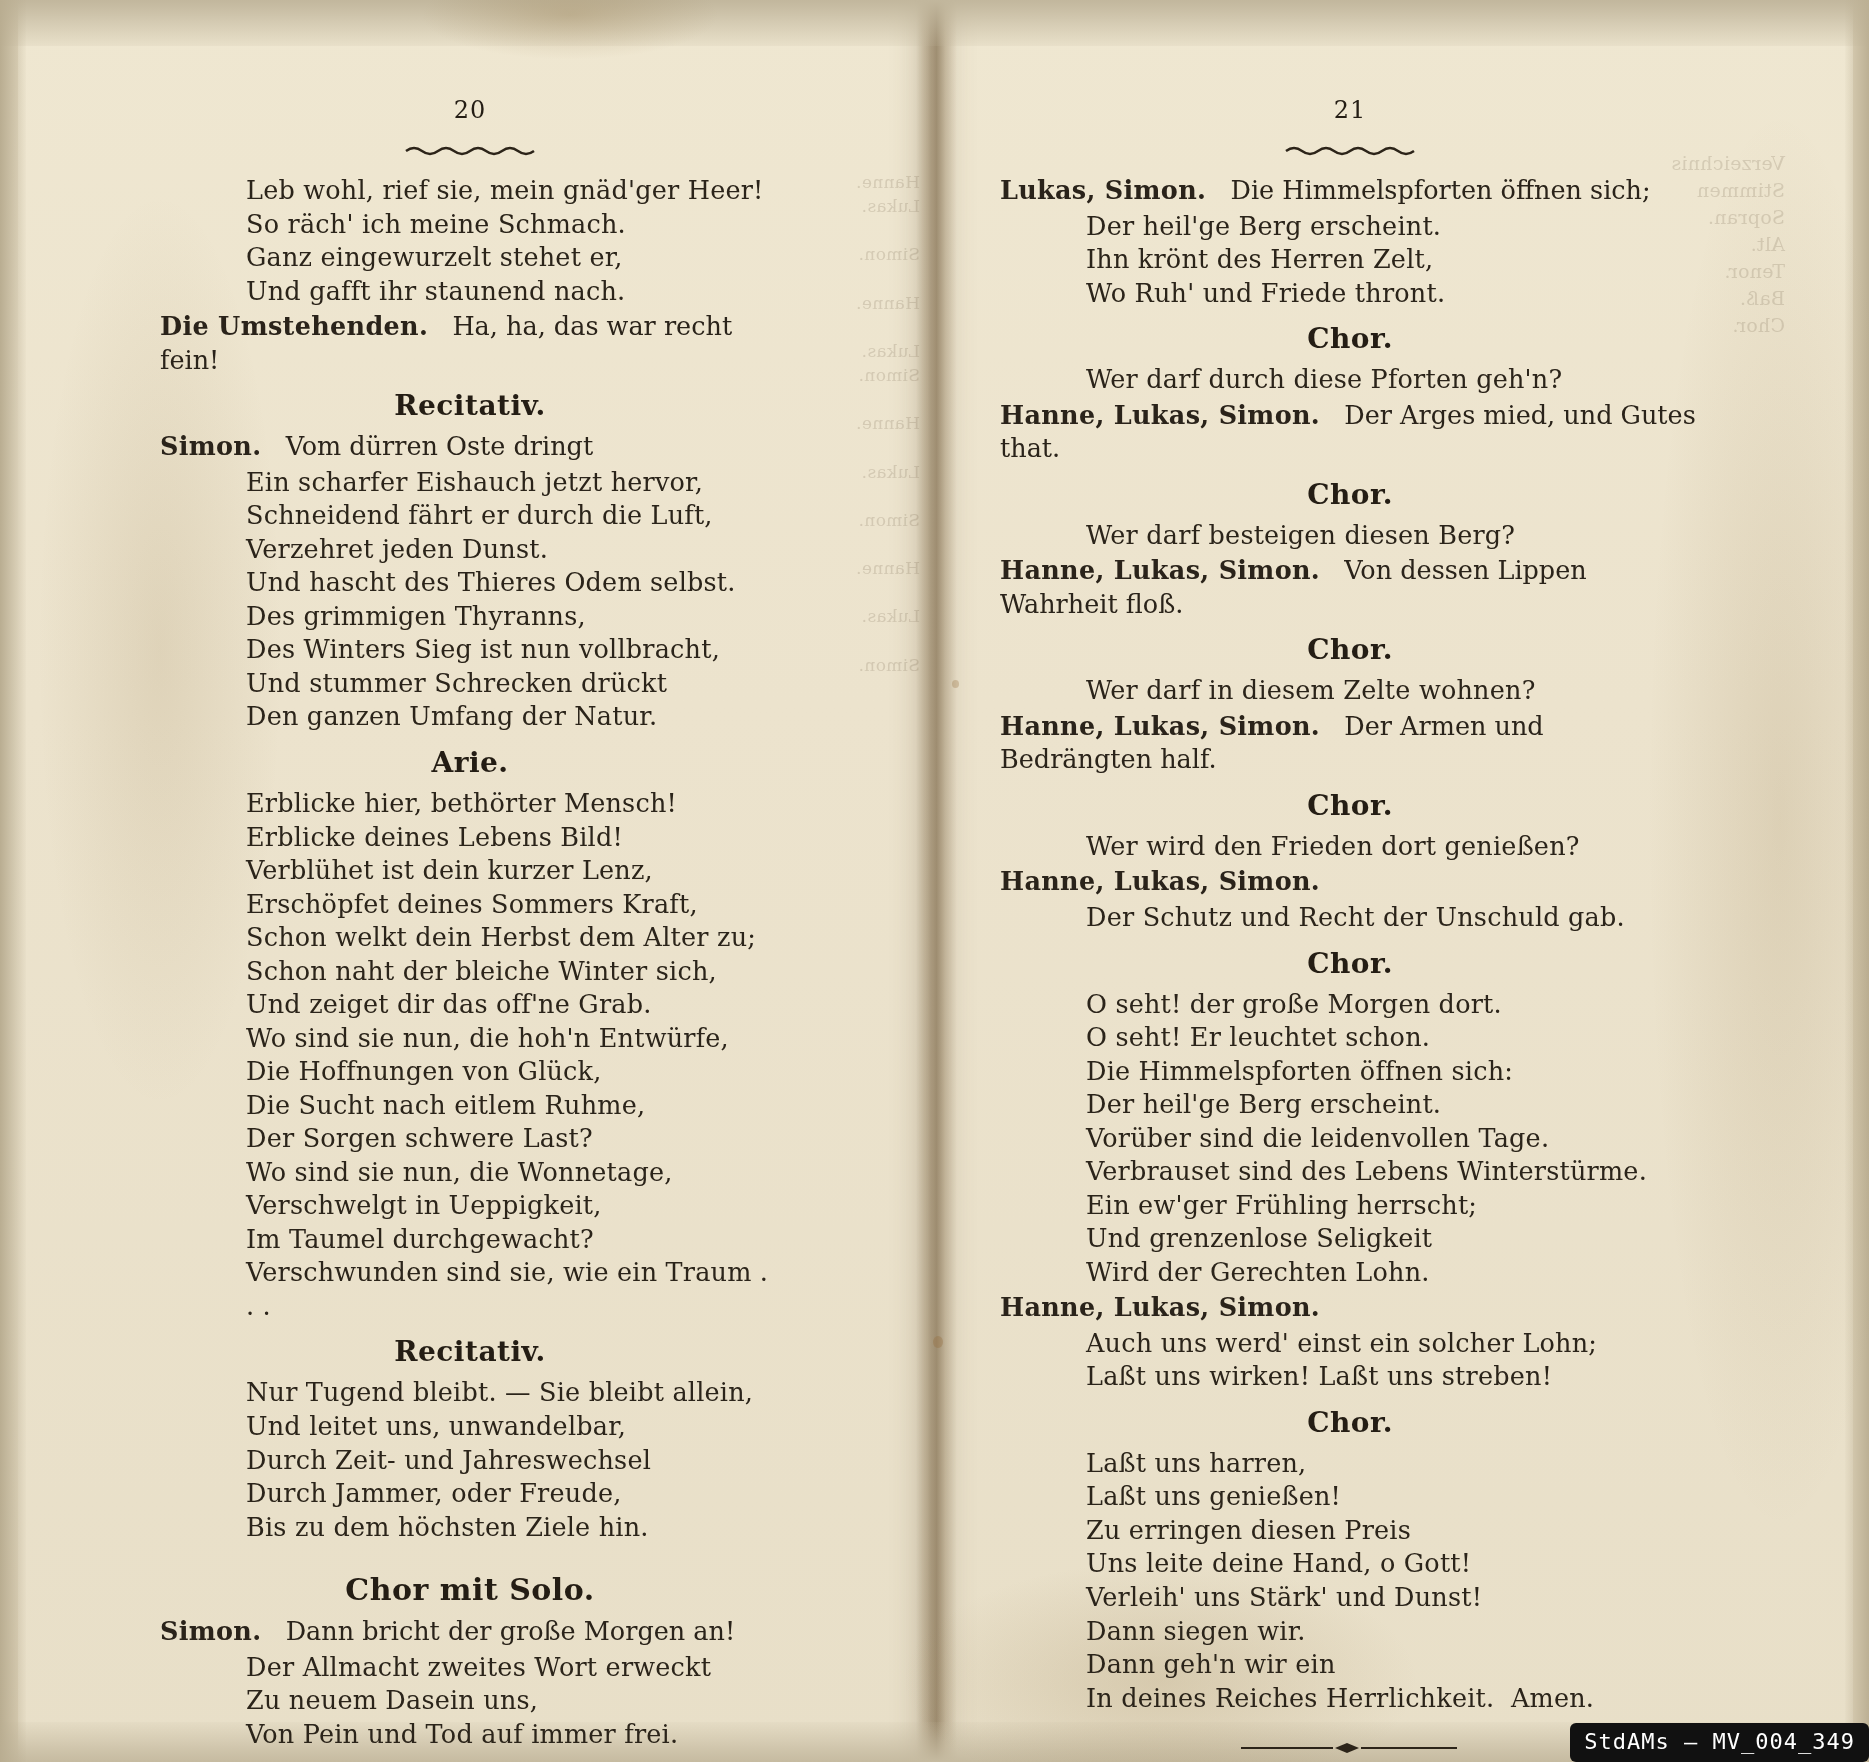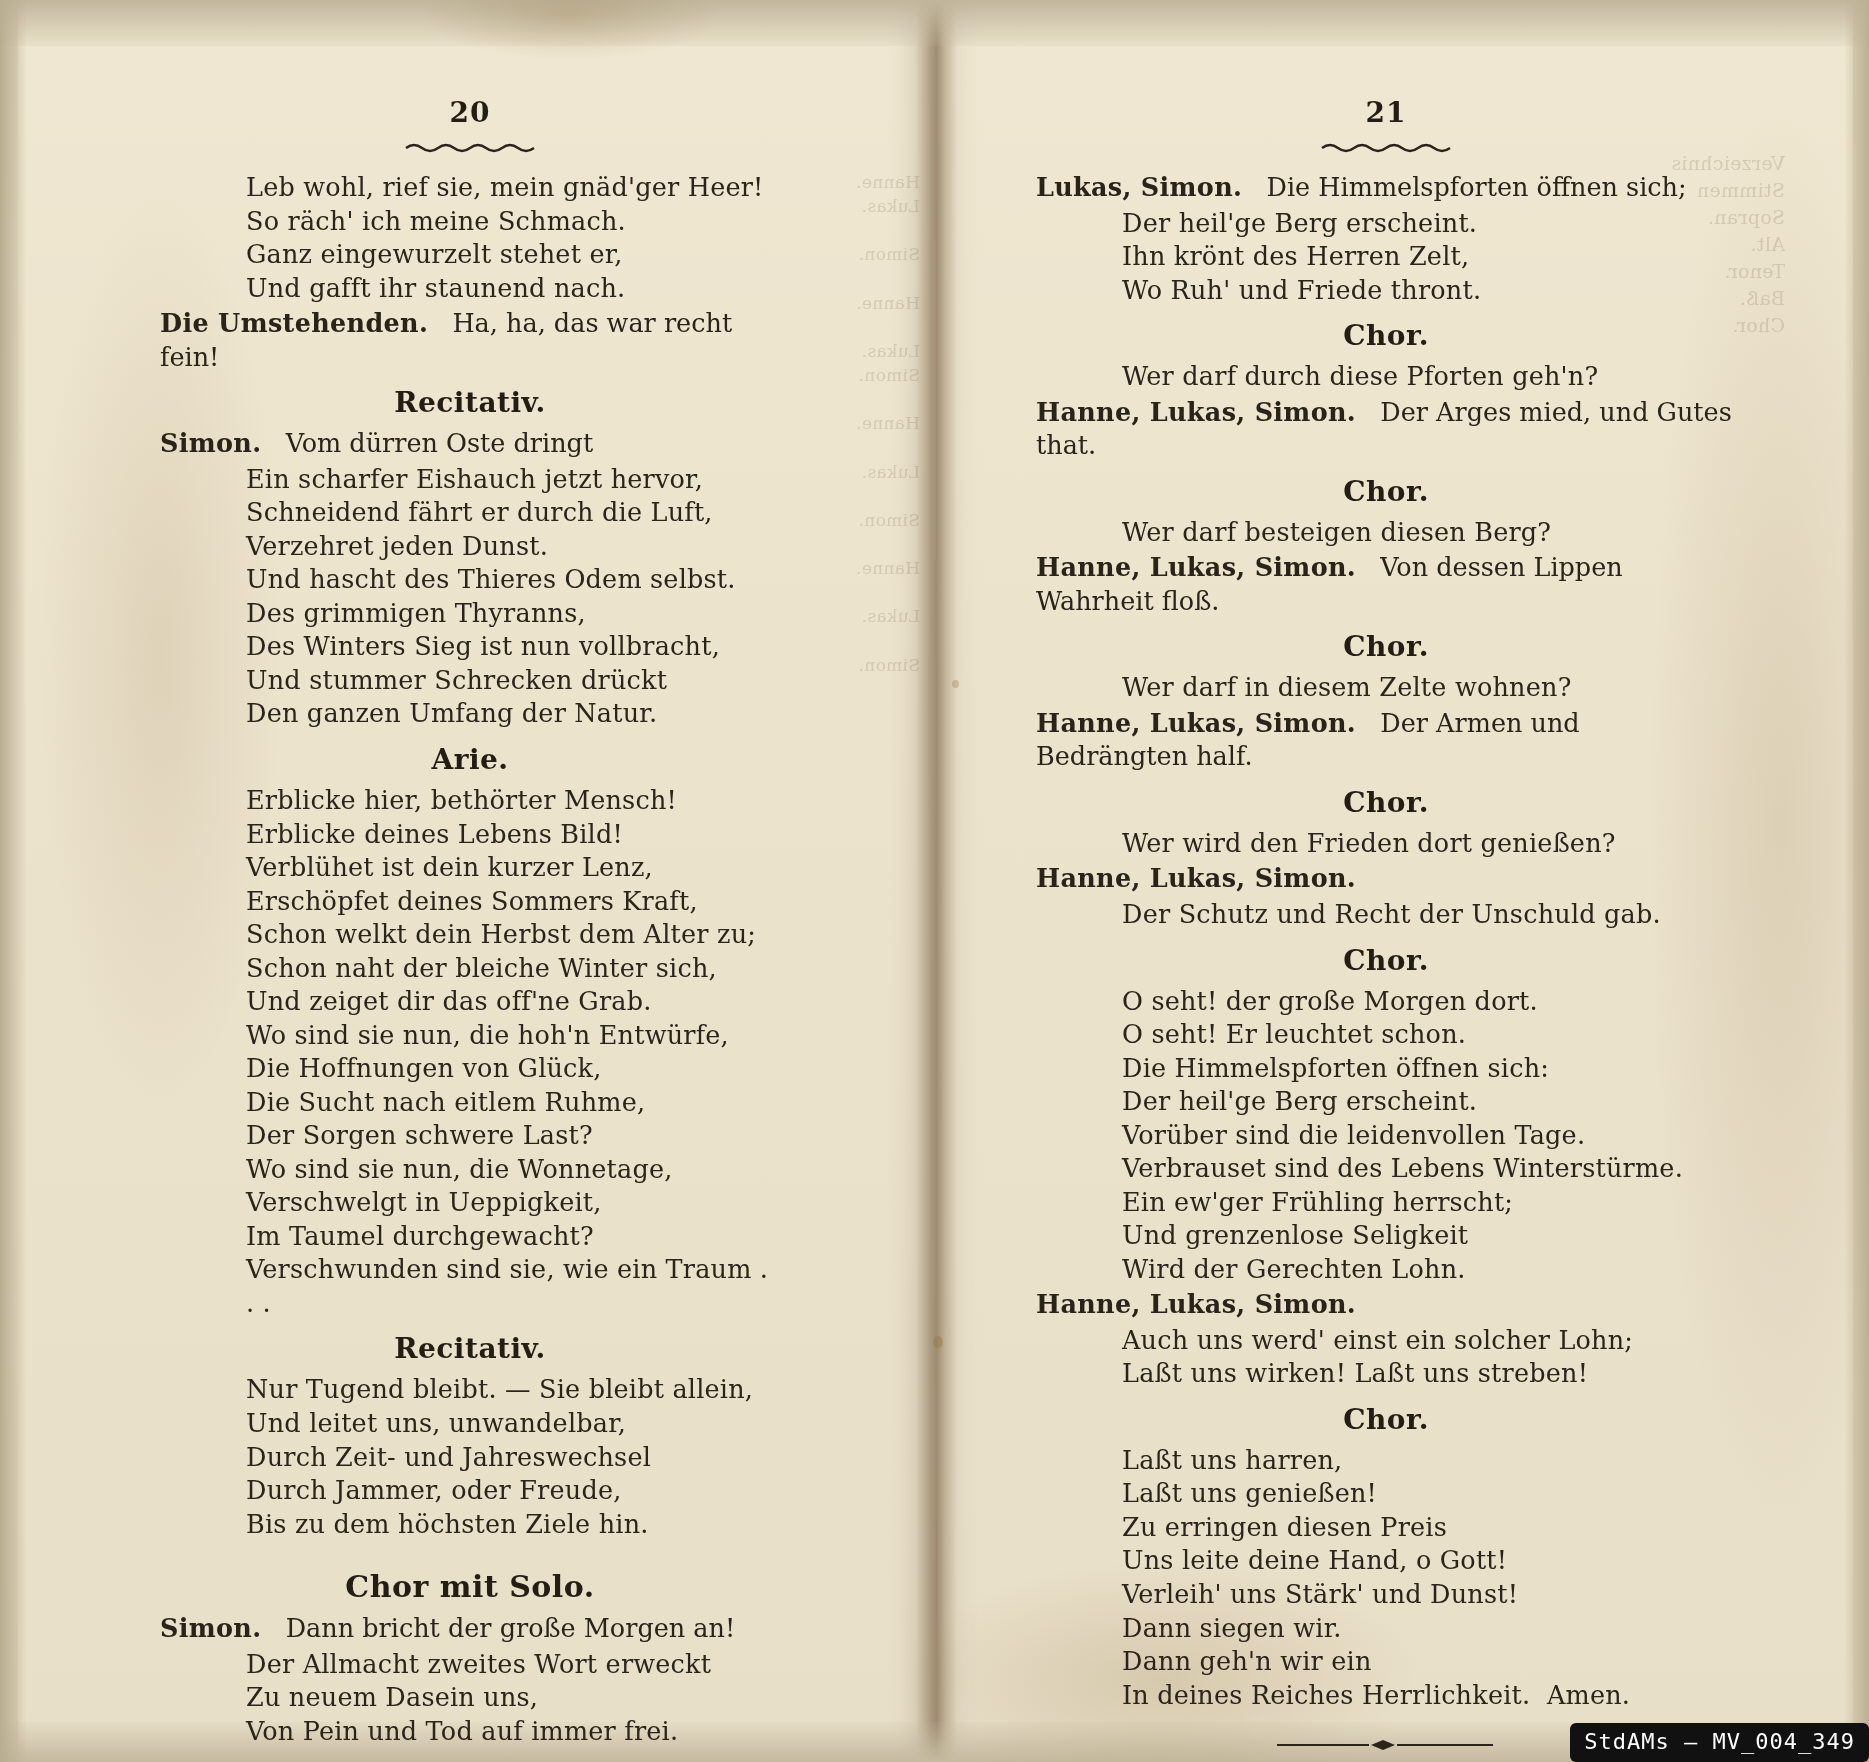--- a/index.html
+++ b/index.html
@@ -95,28 +95,28 @@
     white-space: pre;
   }
 
   
   .col {
     position: absolute;
     top: 96px;
     color: #2a231a;
   }
   .col-left { left: 160px; width: 620px; }
-  .col-right { left: 1036px; width: 700px; }
+  .col-right { left: 1000px; width: 700px; }
 
   .folio {
     text-align: center;
-    font-size: 28px;
-    font-weight: 700;
+    font-size: 24px;
+    font-weight: 400;
     letter-spacing: 1px;
-    margin: 0 0 12px 0;
+    margin: 0 0 20px 0;
     color: #241d14;
   }
   .folio-rule {
     width: 132px;
     height: 12px;
     margin: 0 auto 18px auto;
     position: relative;
   }
   .folio-rule svg { display: block; }
 

